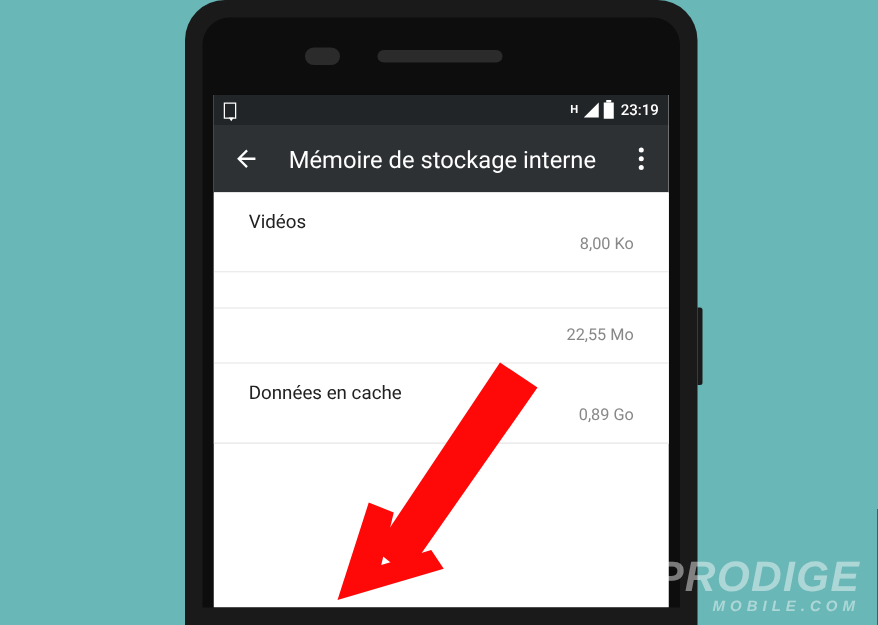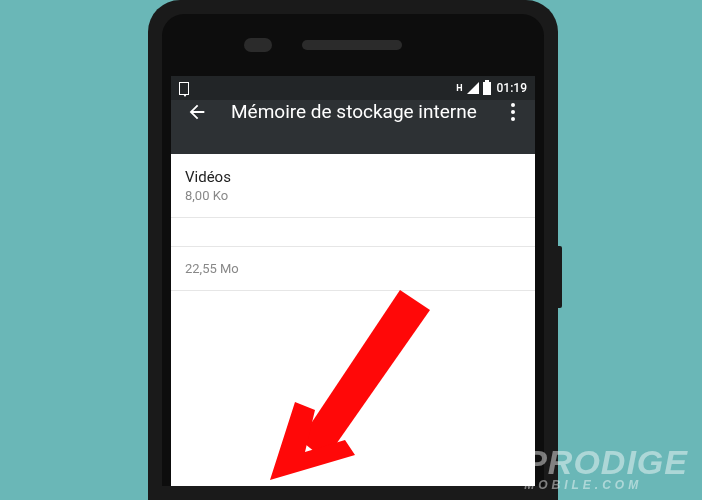--- a/index.html
+++ b/index.html
@@ -107,21 +107,21 @@
     position:absolute;
     top:-2px; left:2px;
     width:4px; height:2px;
     background:#fff;
   }
   .time { font-weight: 500; margin-left: 2px; }
   .app-bar {
     background: #2d3134;
     height: 54px;
     display: flex;
-    align-items: flex-start;
+    align-items: center;
     padding: 0 10px 0 14px;
     color: #fff;
   }
   .back-arrow {
     width: 24px;
     height: 24px;
     display: flex;
     align-items: center;
     justify-content: center;
     margin-right: 22px;
@@ -144,33 +144,34 @@
   }
   .overflow span {
     width: 4px; height: 4px;
     background: #fff;
     border-radius: 50%;
   }
   .list {
     background: #fafafa;
   }
   .list-item {
-    padding: 14px 14px;
+    padding: 14px 28px;
     border-bottom: 1px solid #e6e6e6;
     cursor: pointer;
     background: #fff;
   }
   .item-title {
     font-size: 15px;
     color: #222;
     margin-bottom: 2px;
   }
   .item-sub {
     font-size: 13px;
     color: #888;
+    text-align: right;
   }
   .list-item.single {
     padding: 20px 18px;
   }
   .side-button {
     position: absolute;
     right: -4px;
     top: 246px;
     width: 4px;
     height: 62px;
@@ -184,20 +185,21 @@
     width: 180px;
     height: 210px;
     pointer-events: none;
   }
   .watermark {
     position: absolute;
     right: 14px;
     bottom: 8px;
     color: rgba(255,255,255,0.45);
     font-family: Arial, sans-serif;
+    text-align: right;
     pointer-events: none;
   }
   .watermark .line1 {
     font-size: 34px;
     font-weight: 900;
     font-style: italic;
     letter-spacing: 1px;
     line-height: 0.9;
   }
   .watermark .line2 {
@@ -220,21 +222,21 @@
     <div class="screen">
 
       <div class="status-bar">
         <div class="status-left">
           <div class="status-icon-box"></div>
         </div>
         <div class="status-right">
           <span class="sig-h">H</span>
           <div class="sig-tri"></div>
           <div class="batt"></div>
-          <span class="time">01:19</span>
+          <span class="time">23:19</span>
         </div>
       </div>
 
       <div class="app-bar">
         <div class="back-arrow">
           <svg width="22" height="22" viewBox="0 0 24 24">
             <path d="M20 11H7.83l5.59-5.59L12 4l-8 8 8 8 1.41-1.41L7.83 13H20v-2z" fill="#fff"></path>
           </svg>
         </div>
         <div class="app-title">Mémoire de stockage interne</div>
@@ -247,20 +249,24 @@
 
       <div class="list">
         <div class="list-item">
           <div class="item-title">Vidéos</div>
           <div class="item-sub">8,00 Ko</div>
         </div>
         <div class="list-item">
         </div>
         <div class="list-item">
           <div class="item-sub">22,55 Mo</div>
+        </div>
+        <div class="list-item">
+          <div class="item-title">Données en cache</div>
+          <div class="item-sub">0,89 Go</div>
         </div>
       </div>
 
     </div>
   </div>
 </div>
 
 <svg class="red-arrow" viewBox="0 0 180 210">
   <g fill="#ff0808">
     <polygon points="140,10 170,30 65,180 40,160"></polygon>

